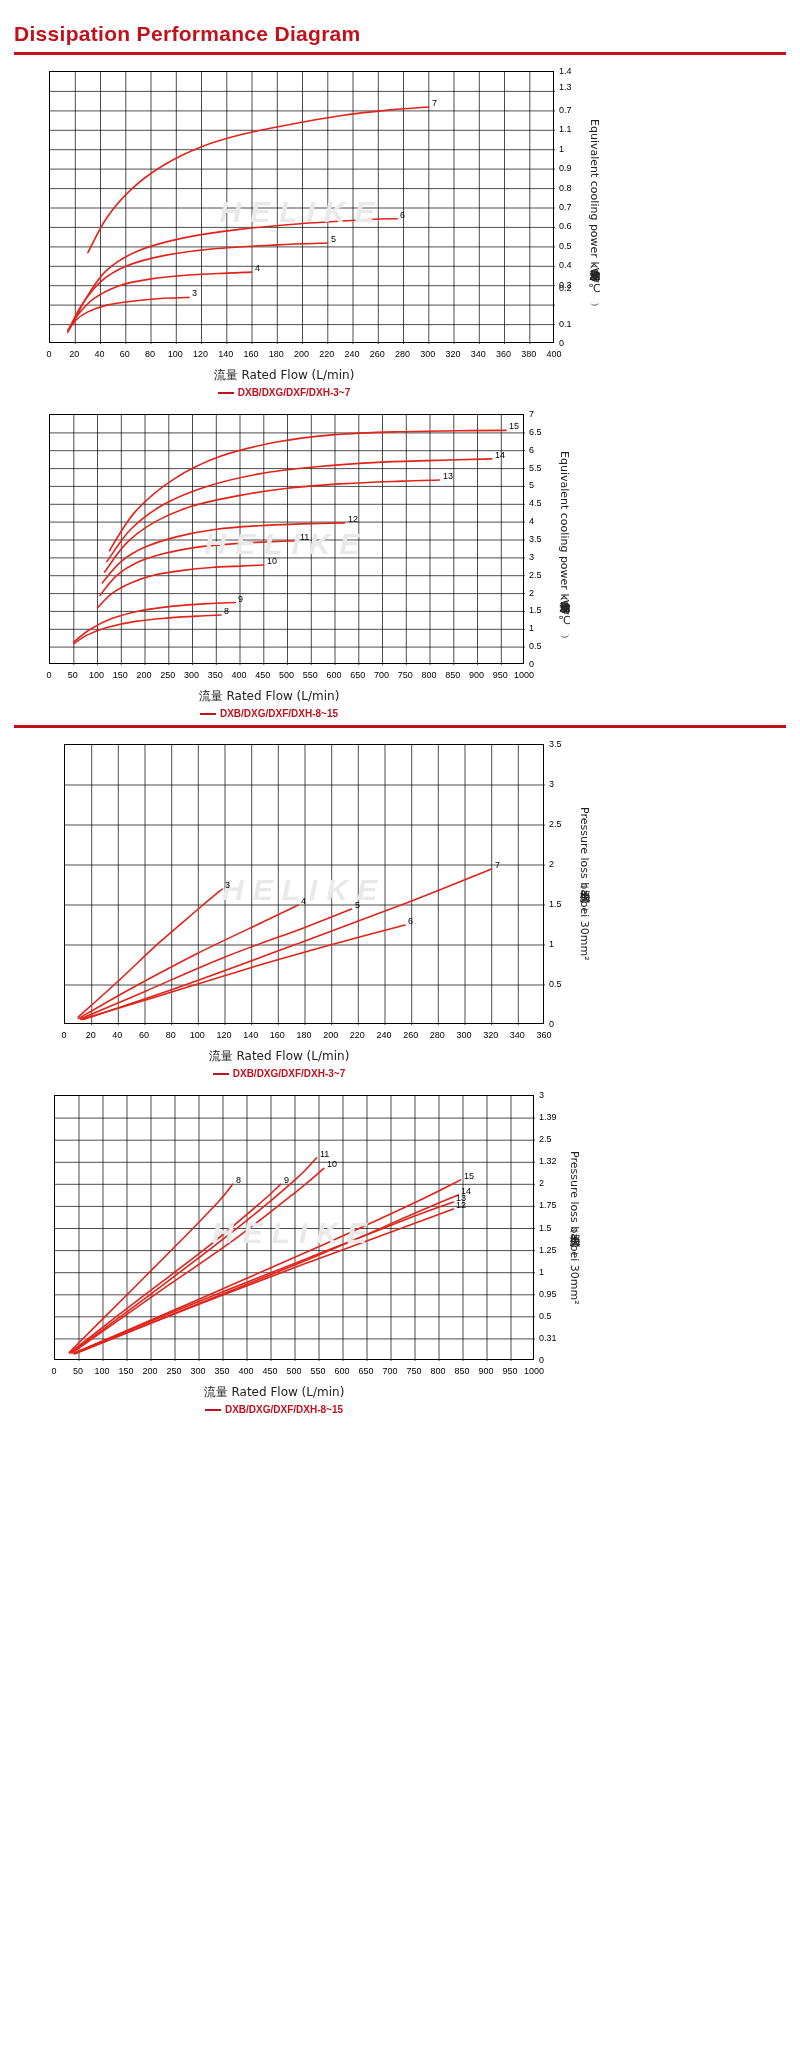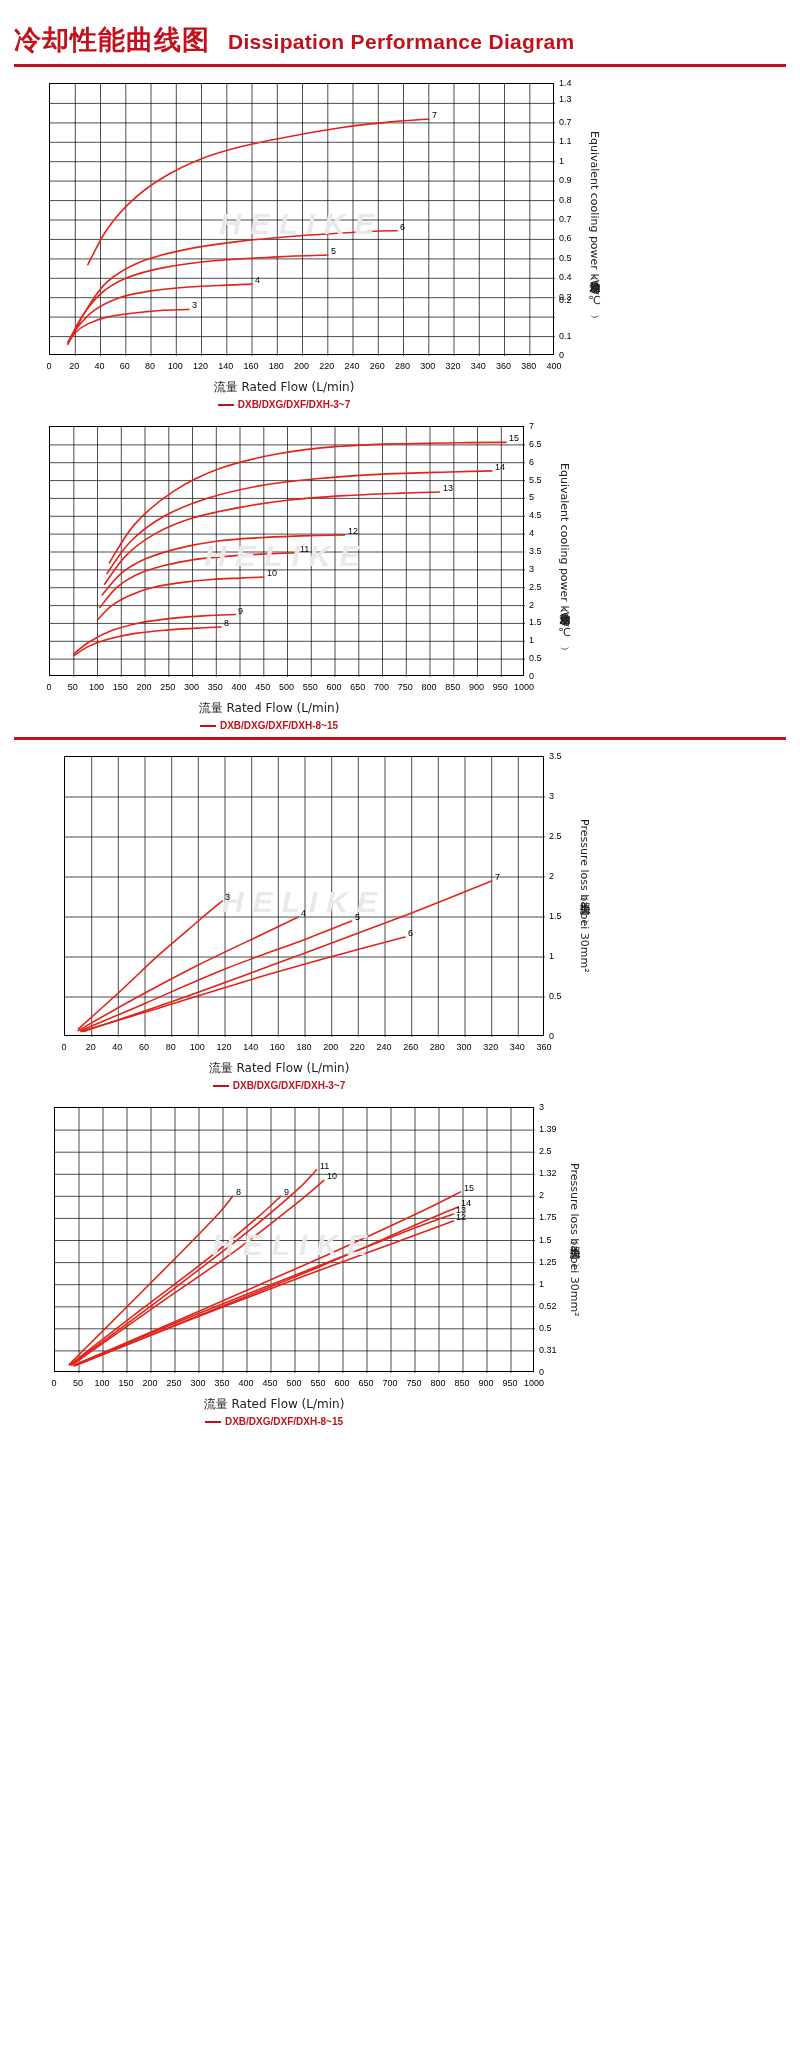--- a/index.html
+++ b/index.html
@@ -124,21 +124,20 @@
     z-index:3;
     font-family:"Liberation Sans", sans-serif;
   }
 </style>
 </head>
 <body>
 
 <div class="page">
 
   <div class="section-header">
-    <div class="sec-cn">冷却性能曲线图</div>
     <div class="sec-en">Dissipation Performance Diagram</div>
   </div>
   <div class="sec-rule"></div>
 
   <div class="chart-block" id="block-0">
       <div class="chart-wrap" style="height:276px;">
         <div class="plot" style="position:absolute;left:35px;top:0;width:505px;height:272px;">
           <svg width="505" height="272" viewBox="0 0 505 272">
             <line x1="25.3" y1="0" x2="25.3" y2="272" stroke="#000" stroke-width="0.7"></line>
             <line x1="50.5" y1="0" x2="50.5" y2="272" stroke="#000" stroke-width="0.7"></line>
@@ -453,21 +452,21 @@
             <path d="M 19.2 257.1 C 38.4 249.1, 96.0 225.0, 134.4 209.3 C 172.8 193.7, 214.4 177.4, 249.6 163.4 C 284.8 149.4, 320.8 135.0, 345.6 125.4 C 370.4 115.9, 389.6 109.2, 398.4 106.0" fill="none" stroke="#e2231a" stroke-width="1.6" stroke-linecap="round"></path>
             <path d="M 21.6 257.1 C 42.0 248.8, 103.6 223.9, 144.0 207.6 C 184.4 191.2, 228.8 173.7, 264.0 159.0 C 299.2 144.3, 332.0 129.3, 355.2 119.3 C 378.4 109.2, 395.2 102.3, 403.2 98.9" fill="none" stroke="#e2231a" stroke-width="1.6" stroke-linecap="round"></path>
             <path d="M 21.6 256.2 C 42.0 247.3, 102.8 221.1, 144.0 203.2 C 185.2 185.2, 232.0 164.9, 268.8 148.4 C 305.6 131.9, 342.0 115.0, 364.8 104.2 C 387.6 93.5, 398.8 87.3, 405.6 83.9" fill="none" stroke="#e2231a" stroke-width="1.6" stroke-linecap="round"></path>
           </svg>
           <div class="watermark">HELIKE</div>
         </div>
         <div class="axis-y-labels" style="left:525px;top:0;height:265px;width:26px;">
           <span style="top:265.0px">0</span>
           <span style="top:242.9px">0.31</span>
           <span style="top:220.8px">0.5</span>
-          <span style="top:198.8px">0.52</span>
+          <span style="top:198.8px">0.95</span>
           <span style="top:176.7px">1</span>
           <span style="top:154.6px">1.25</span>
           <span style="top:132.5px">1.5</span>
           <span style="top:110.4px">1.75</span>
           <span style="top:88.3px">2</span>
           <span style="top:66.3px">1.32</span>
           <span style="top:44.2px">2.5</span>
           <span style="top:22.1px">1.39</span>
           <span style="top:0.0px">3</span>
         </div>

